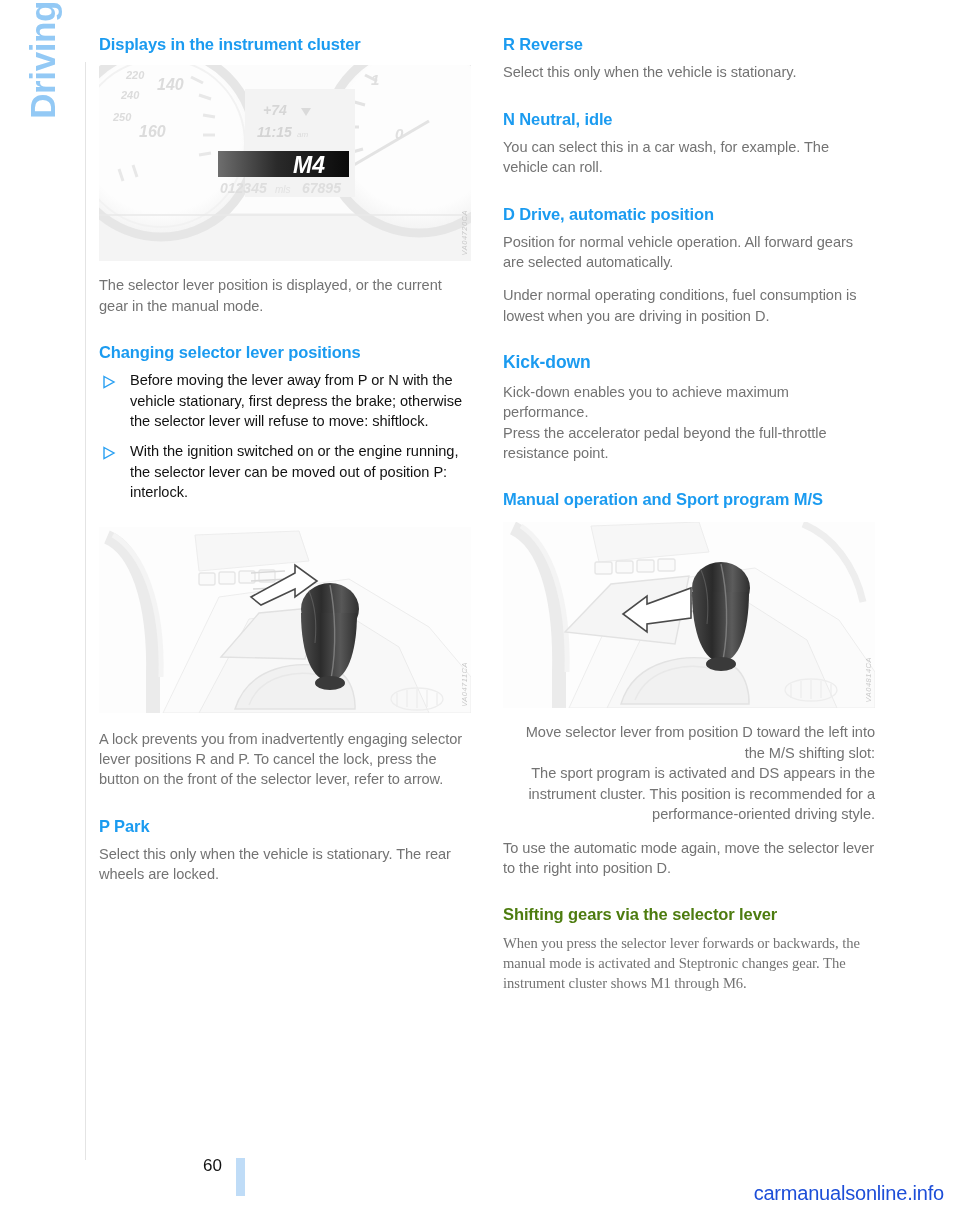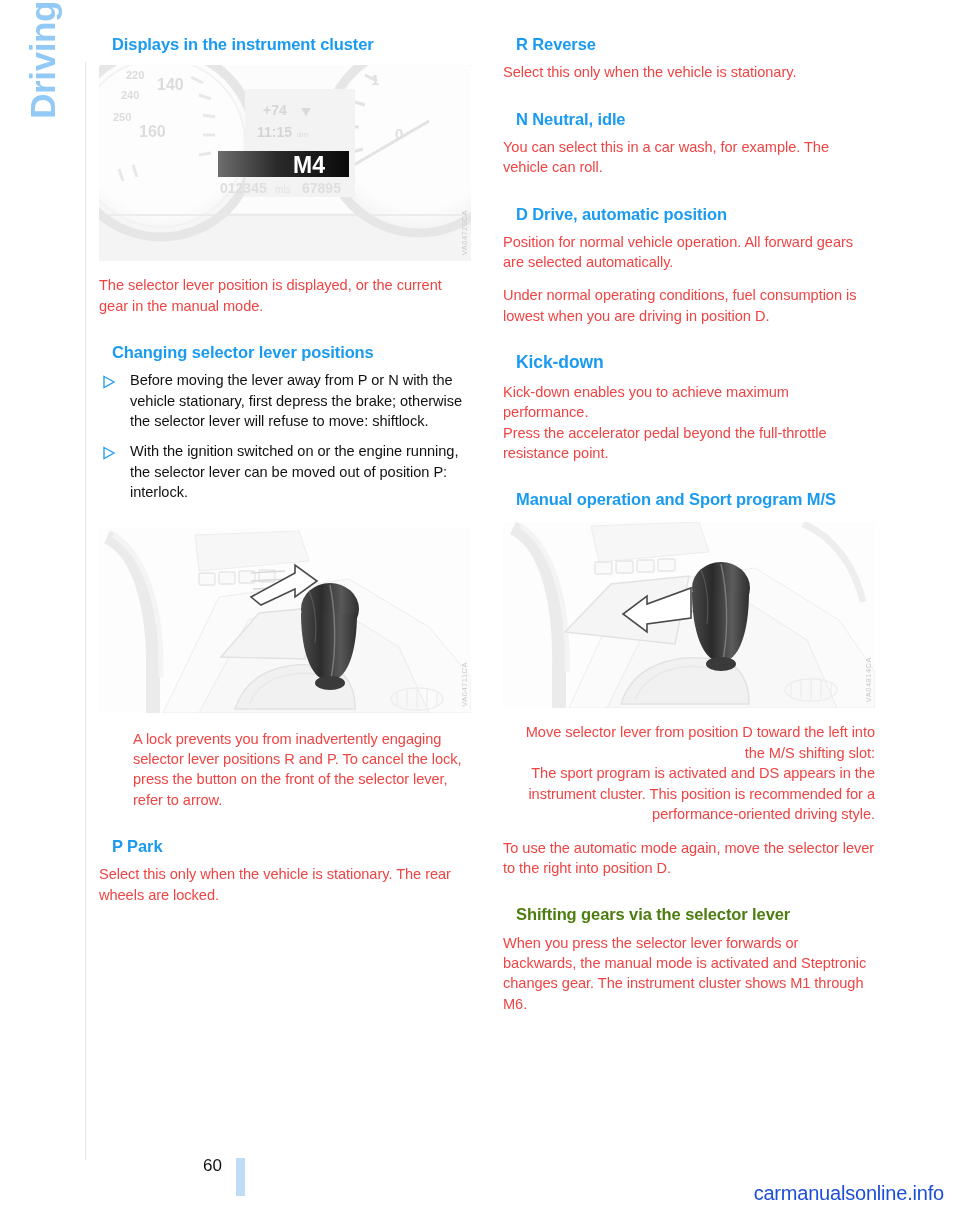--- a/index.html
+++ b/index.html
@@ -60,37 +60,37 @@
     top: 34px;
     width: 372px;
   }
   .col-left  { left: 99px; }
   .col-right { left: 503px; }
 
   h2.sec {
     font-size: 16.5px;
     font-weight: bold;
     color: #1b9bf0;
-    margin: 0 0 11px 13px;
+    margin: 0 0 11px 0;
     line-height: 1.22;
     letter-spacing: -0.1px;
   }
   h2.sec.pale { color: #4d7c0f; }
   h2.sec.tight { margin-bottom: 8px; }
   h2.sec.spaced-top { margin-top: 26px; }
   h2.sec.kick { font-size: 17.5px; }
 
   p.body {
     font-size: 14.6px;
     line-height: 1.40;
     margin: 0 0 13px 0;
-    color: #ef4444;
+    color: #737373;
     letter-spacing: -0.05px;
   }
-  p.body.nogap { margin-bottom: 8px; }
+  p.body.nogap { margin-bottom: 8px; font-family: Liberation Serif, serif; }
 
   
   ul.bullets {
     list-style: none;
     margin: 0 0 0 0;
     padding: 0;
   }
   ul.bullets li {
     position: relative;
     padding-left: 31px;
@@ -136,20 +136,21 @@
     border-right: 9px solid #1a1a1a;
   }
 
   
   .figure {
     position: relative;
     width: 372px;
     margin: 0 0 14px 0;
     background: #15803d;
     overflow: hidden;
+    font-style: italic;
   }
   .figure.fig-cluster { height: 196px; }
   .figure.fig-lever   { height: 186px; }
   .figcode {
     position: absolute;
     right: 2px;
     bottom: 6px;
     font-size: 7.5px;
     color: #c9c9c9;
     letter-spacing: 0.5px;
@@ -337,21 +338,21 @@
           <line x1="298" y1="166" x2="298" y2="180"></line>
           <line x1="308" y1="163" x2="308" y2="180"></line>
           <line x1="318" y1="162" x2="318" y2="181"></line>
           <line x1="328" y1="163" x2="328" y2="180"></line>
           <line x1="338" y1="166" x2="338" y2="178"></line>
         </g>
       </svg>
       <span class="figcode">VA04711CA</span>
     </div>
 
-    <p class="body" style="margin-top:16px;margin-left:34px;">A lock prevents you from inadvertently engaging selector lever positions R and P. To cancel the lock, press the button on the front of the selector lever, refer to arrow.</p>
+    <p class="body" style="margin-top:16px;">A lock prevents you from inadvertently engaging selector lever positions R and P. To cancel the lock, press the button on the front of the selector lever, refer to arrow.</p>
 
     <h2 class="sec spaced-top tight">P Park</h2>
     <p class="body">Select this only when the vehicle is stationary. The rear wheels are locked.</p>
   </div>
 
   <div class="col col-right">
 
     <h2 class="sec tight">R Reverse</h2>
     <p class="body">Select this only when the vehicle is stationary.</p>
 

